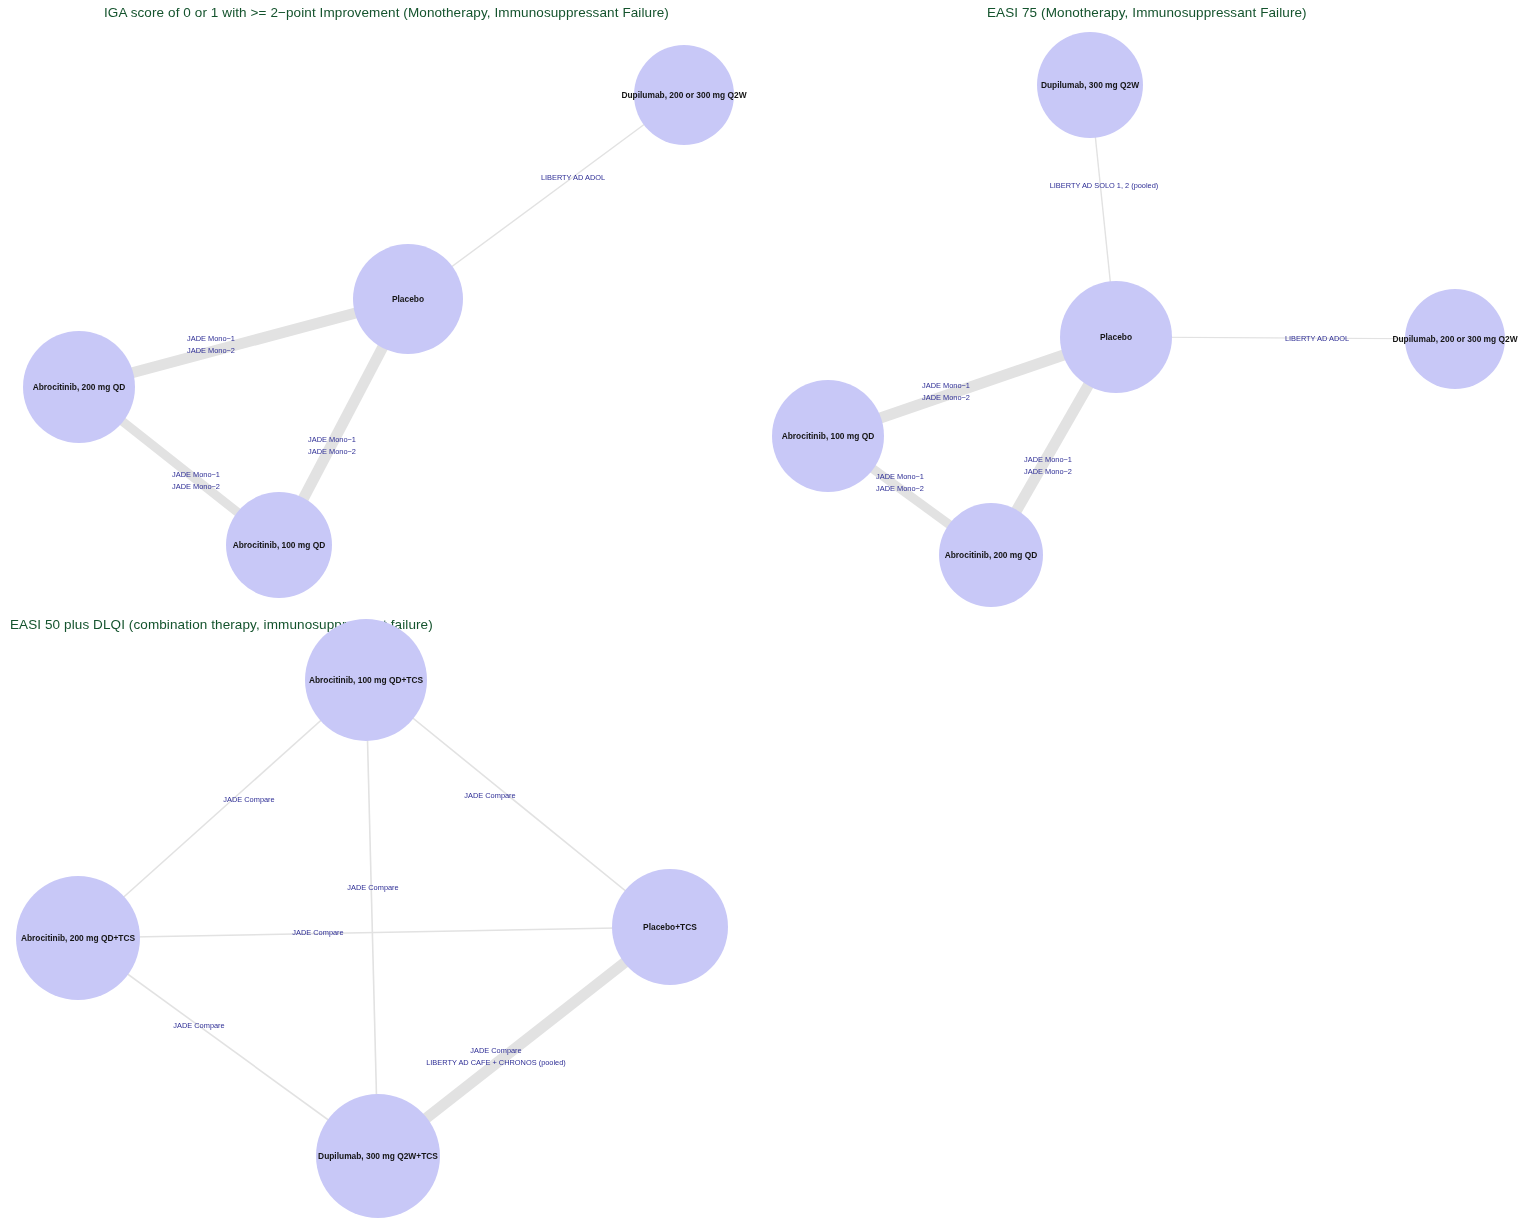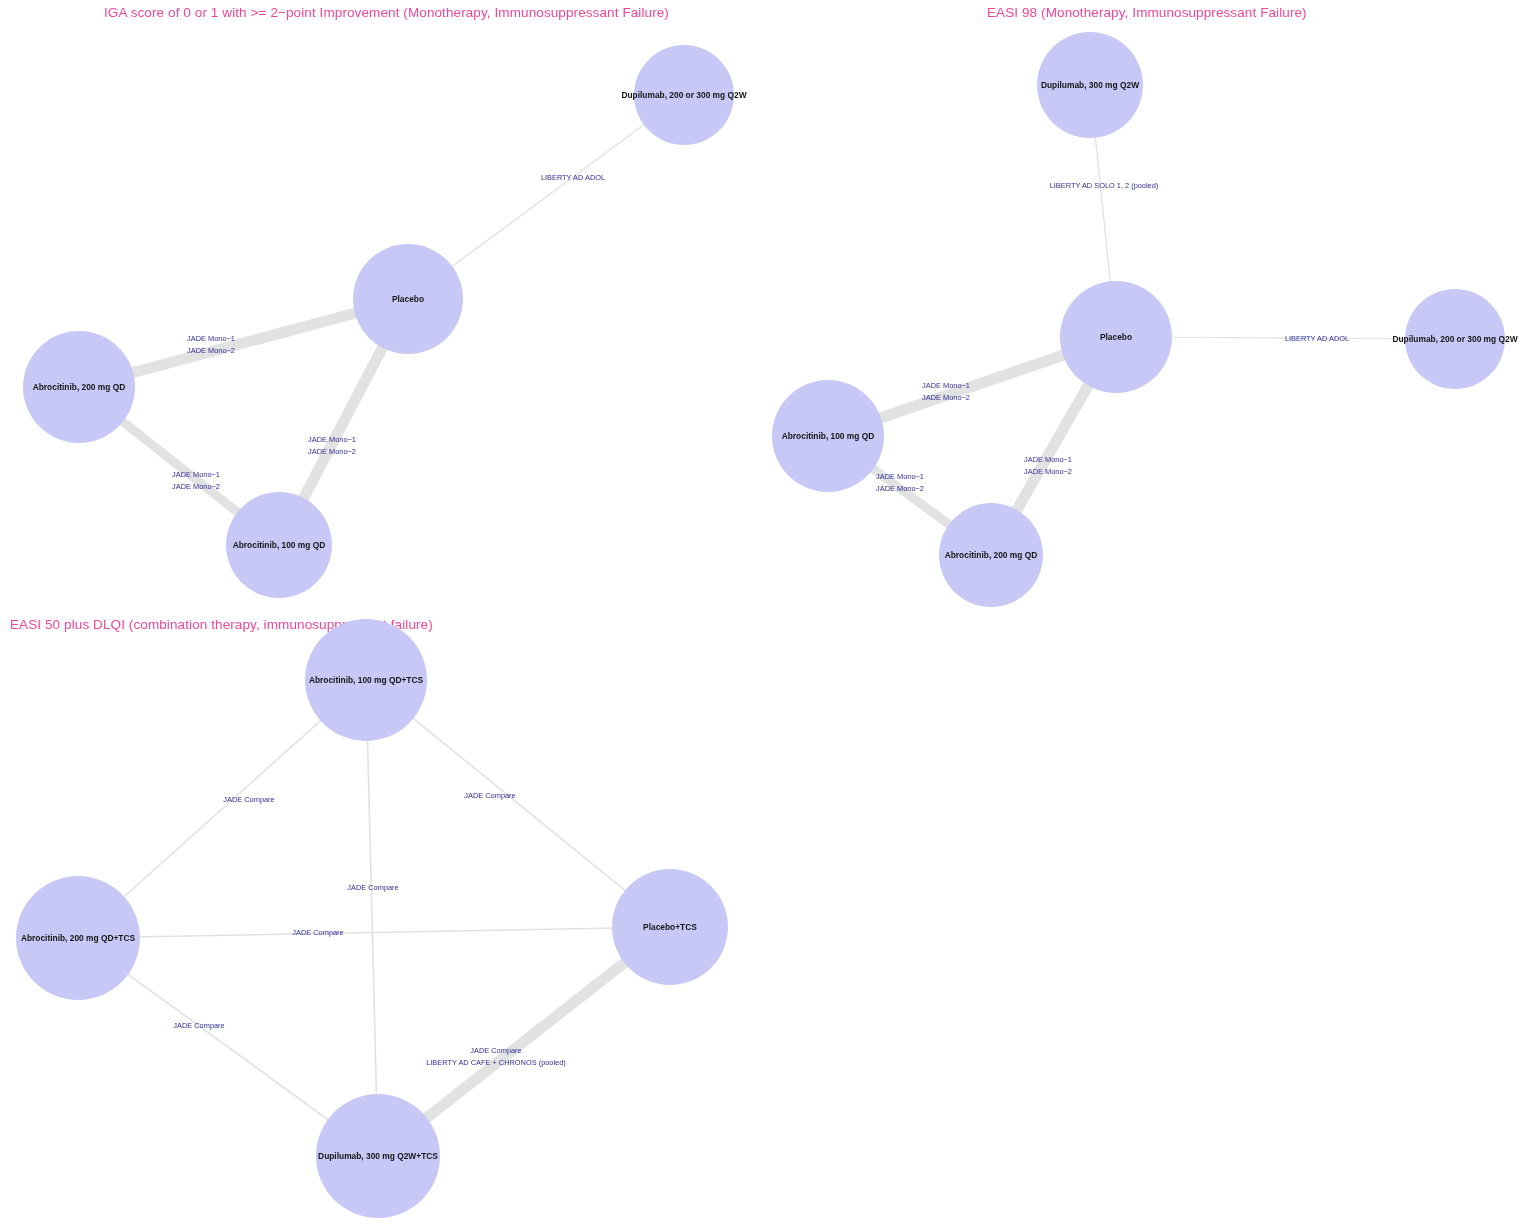--- a/index.html
+++ b/index.html
@@ -19,21 +19,21 @@
     overflow: hidden;
   }
   #panel-iga  { left: 0px;   top: 0px;   width: 765px; height: 612px; }
   #panel-easi75 { left: 765px; top: 0px;   width: 765px; height: 612px; }
   #panel-easi50 { left: 0px;   top: 612px; width: 765px; height: 612px; }
 
   .panel-title {
     position: absolute;
     font-family: "Liberation Sans", sans-serif;
     font-size: 13.5px;
-    color: #ec4899;
+    color: #14532d;
     white-space: nowrap;
     letter-spacing: 0.1px;
   }
   #title-iga    { left: 104px; top: 5px; }
   #title-easi75 { left: 222px; top: 5px; }
   #title-easi50 { left: 10px;  top: 5px; }
 
   svg.net {
     position: absolute;
     left: 0;
@@ -103,21 +103,21 @@
         <text x="211" y="350.75" class="edge-label">JADE Mono−2</text>
         <text x="196" y="475.25" class="edge-label">JADE Mono−1</text>
         <text x="196" y="486.75" class="edge-label">JADE Mono−2</text>
         <text x="332" y="440.25" class="edge-label">JADE Mono−1</text>
         <text x="332" y="451.75" class="edge-label">JADE Mono−2</text>
       </g>
     </svg>
 </div>
 
 <div class="panel" id="panel-easi75">
-  <div class="panel-title" id="title-easi75">EASI 98 (Monotherapy, Immunosuppressant Failure)</div>
+  <div class="panel-title" id="title-easi75">EASI 75 (Monotherapy, Immunosuppressant Failure)</div>
   <svg class="net" id="svg-easi75" viewBox="765 0 765 612">
       <g>
         <line x1="1090" y1="85" x2="1116" y2="337" stroke-width="1.4" class="edge-line"></line>
         <line x1="1116" y1="337" x2="1455" y2="339" stroke-width="1.2" class="edge-line"></line>
         <line x1="828" y1="436" x2="1116" y2="337" stroke-width="11" class="edge-line"></line>
         <line x1="828" y1="436" x2="991" y2="555" stroke-width="9" class="edge-line"></line>
         <line x1="1116" y1="337" x2="991" y2="555" stroke-width="11" class="edge-line"></line>
       </g>
       <g>
         <g>

